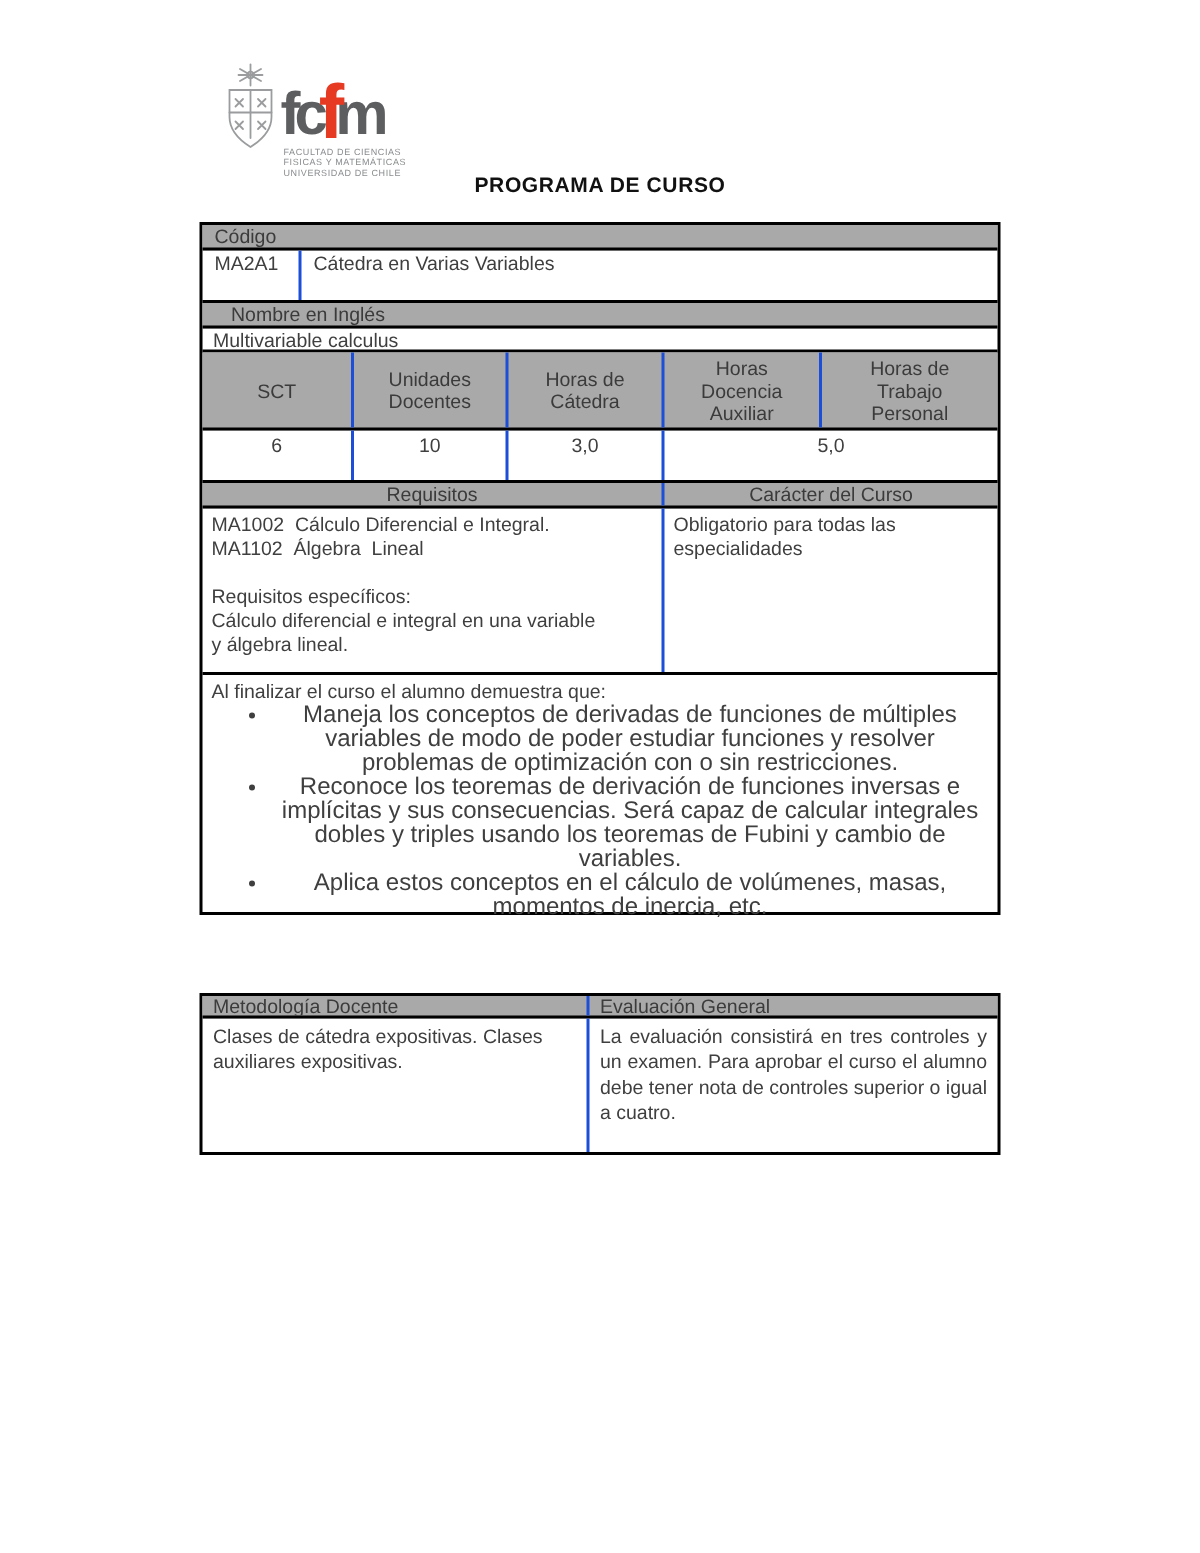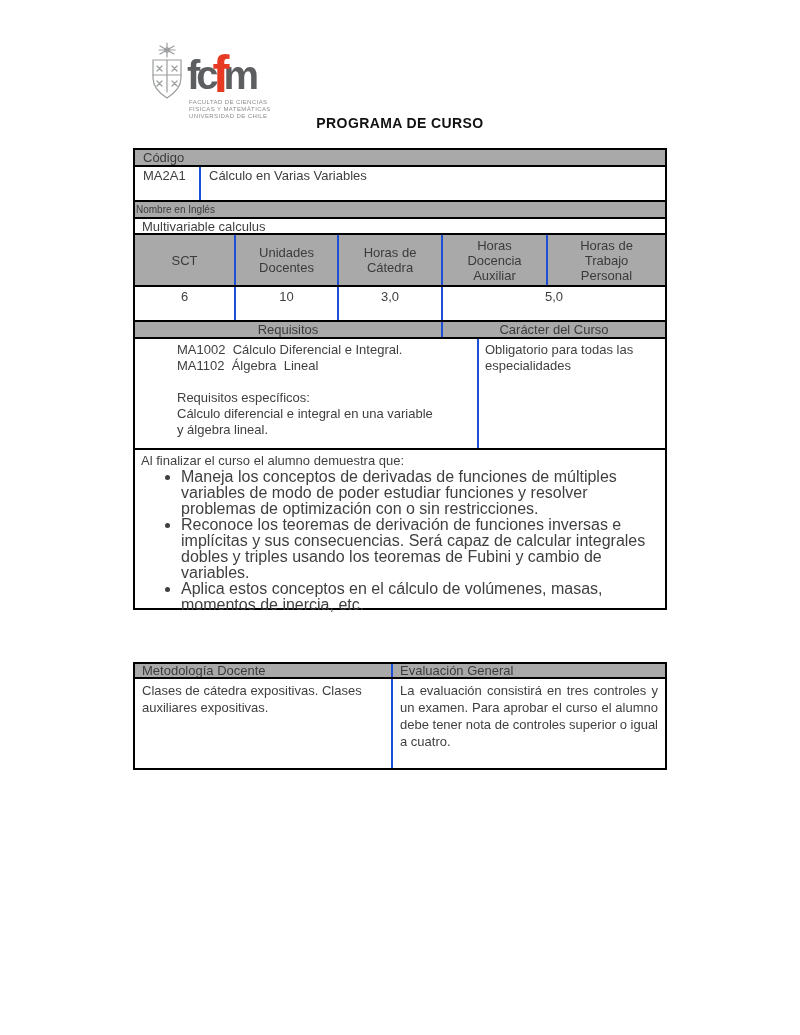--- a/index.html
+++ b/index.html
@@ -34,21 +34,21 @@
   }
 
   
   .tbl { background:#ffffff; border:2px solid #000000; box-sizing:border-box; }
   .trow { display:flex; box-sizing:border-box; border-bottom:2px solid #000000; }
   .trow:last-child { border-bottom:none; }
   .tcell { box-sizing:border-box; border-right:2px solid #1d4ed8; overflow:hidden; }
   .tcell:last-child { border-right:none; }
   .gray { background:#a9a9a9; }
   .hdr-text { font-size:13px; color:#3b3b3b; }
-  .band { align-items:center; padding-left:1px; font-size:10px; color:#3b3b3b; }
+  .band { align-items:center; padding-left:19px; font-size:13px; color:#3b3b3b; }
   .band-center { align-items:center; justify-content:center; display:flex; }
 
   
   .t1 { left:133px; top:148px; width:534px; }
   .row-a { height:17px; }
   .row-a .tcell { display:flex; align-items:center; padding-left:8px; }
   .col-codigo { width:66px; flex:none; }
   .col-nombre { flex:1; }
   .row-b { height:35px; }
   .row-b .tcell { padding:1px 0 0 8px; font-size:13px; }
@@ -68,26 +68,26 @@
   .row-f { height:35px; }
   .row-f .tcell {
     display:flex; justify-content:center; padding-top:2px; font-size:13px;
   }
   .row-g { height:17px; }
   .row-g .tcell { font-size:13px; color:#3b3b3b; }
   .colspan-left { width:308px; flex:none; }
   .colspan-right { flex:1; }
   .row-h { height:111px; }
   .row-h .tcell { padding:3px 6px 0 6px; font-size:13px; line-height:16px; }
-  .prewrap { white-space:pre-wrap;margin-left:36px; }
+  .prewrap { white-space:pre-wrap; }
   .row-i { height:16px; }
   .row-j { height:158px; display:block; }
   .row-j .content { padding:3px 6px 0 6px; font-size:13px; line-height:16px; }
   .bullets { margin:0; padding:0 6px 0 46px; }
-  .bullets li { line-height:16px; }
+  .bullets li { line-height:16px;text-align:center; }
 
   
   .t2 { left:133px; top:662px; width:534px; }
   .row-m-h { height:15px; }
   .row-m-h .tcell { display:flex; align-items:center; padding-left:7px; font-size:13px; color:#3b3b3b; }
   .m-left { width:258px; flex:none; }
   .m-right { flex:1; }
   .row-m-b { height:89px; }
   .row-m-b .tcell { padding:3px 7px 0 7px; font-size:13px; line-height:17px; }
   .justified { text-align:justify; }
@@ -124,21 +124,21 @@
 <div class="abs doc-title">PROGRAMA DE CURSO</div>
 
 <div class="abs tbl t1">
 
   <div class="trow row-a gray">
     <div class="tcell col-codigo hdr-text">Código</div>
   </div>
 
   <div class="trow row-b">
     <div class="tcell col-codigo">MA2A1</div>
-    <div class="tcell col-nombre">Cálculo en Varias Variables</div>
+    <div class="tcell col-nombre">Cátedra en Varias Variables</div>
   </div>
 
   <div class="trow row-c gray band">Nombre en Inglés</div>
 
   <div class="trow row-d">
     <div class="tcell">Multivariable calculus</div>
   </div>
 
   <div class="trow row-e gray">
     <div class="tcell c1">SCT</div>

